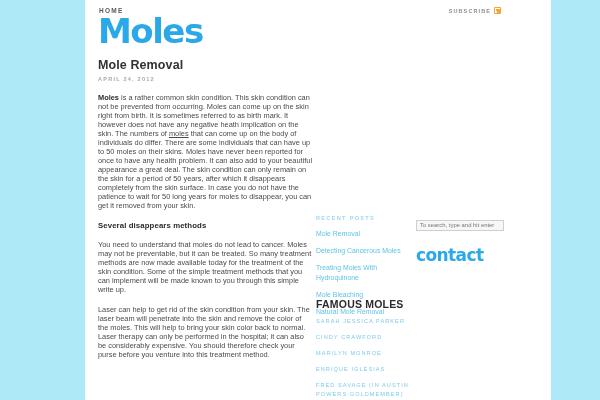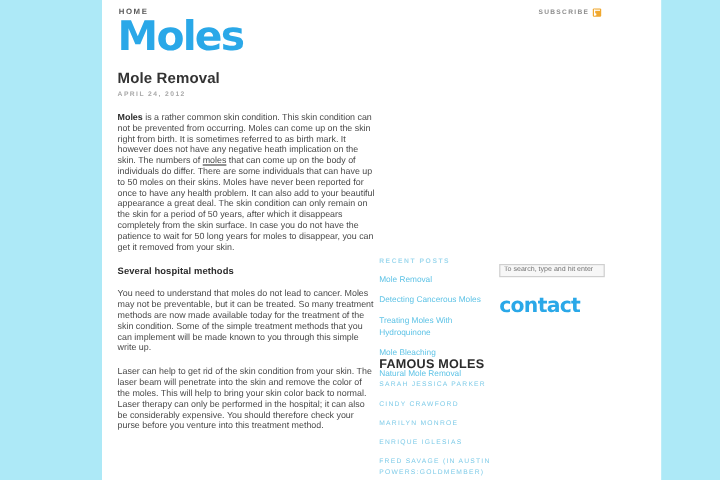--- a/index.html
+++ b/index.html
@@ -125,21 +125,21 @@
     </div>
 
     <div class="logo">Moles</div>
 
     <div class="content">
       <h1 class="post-title">Mole Removal</h1>
       <div class="post-date">APRIL 24, 2012</div>
 
       <p class="para"><b>Moles</b><span> is a rather common skin condition. This skin condition can not be prevented from occurring. Moles can come up on the skin right from birth. It is sometimes referred to as birth mark. It however does not have any negative heath implication on the skin. The numbers of </span><a href="#">moles</a><span> that can come up on the body of individuals do differ. There are some individuals that can have up to 50 moles on their skins. Moles have never been reported for once to have any health problem. It can also add to your beautiful appearance a great deal.  The skin condition can only remain on the skin for a period of 50 years, after which it disappears completely from the skin surface. In case you do not have the patience to wait for 50 long years for moles to disappear, you can get it removed from your skin.</span></p>
 
-      <h2 class="sub-h">Several hospital methods</h2>
+      <h2 class="sub-h">Several disappears methods</h2>
       <p class="para">You need to understand that moles do not lead to cancer. Moles may not be preventable, but it can be treated. So many treatment methods are now made available today for the treatment of the skin condition. Some of the simple treatment methods that you can implement will be made known to you through this simple write up.</p>
 
       <p class="para">Laser can help to get rid of the skin condition from your skin. The laser beam will penetrate into the skin and remove the color of the moles. This will help to bring your skin color back to normal. Laser therapy can only be performed in the hospital; it can also be considerably expensive. You should therefore check your purse before you venture into this treatment method.</p>
 
     </div>
 
     <div class="side-a">
       <div class="side-title-sm">RECENT POSTS</div>
       <a class="side-link" href="#">Mole Removal</a>
       <a class="side-link" href="#">Detecting Cancerous Moles</a>

